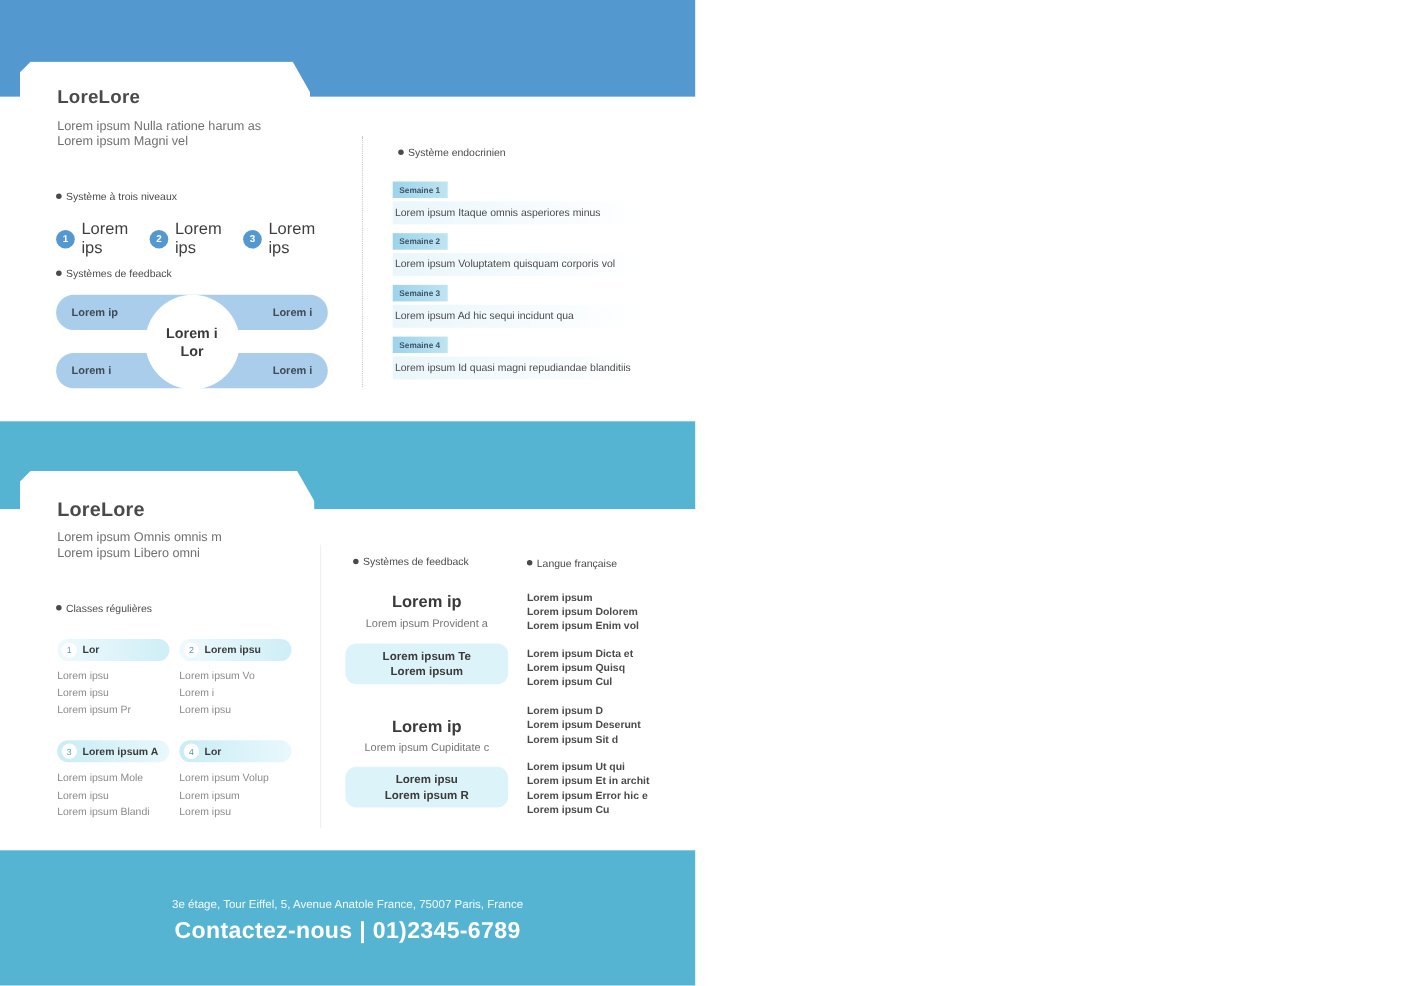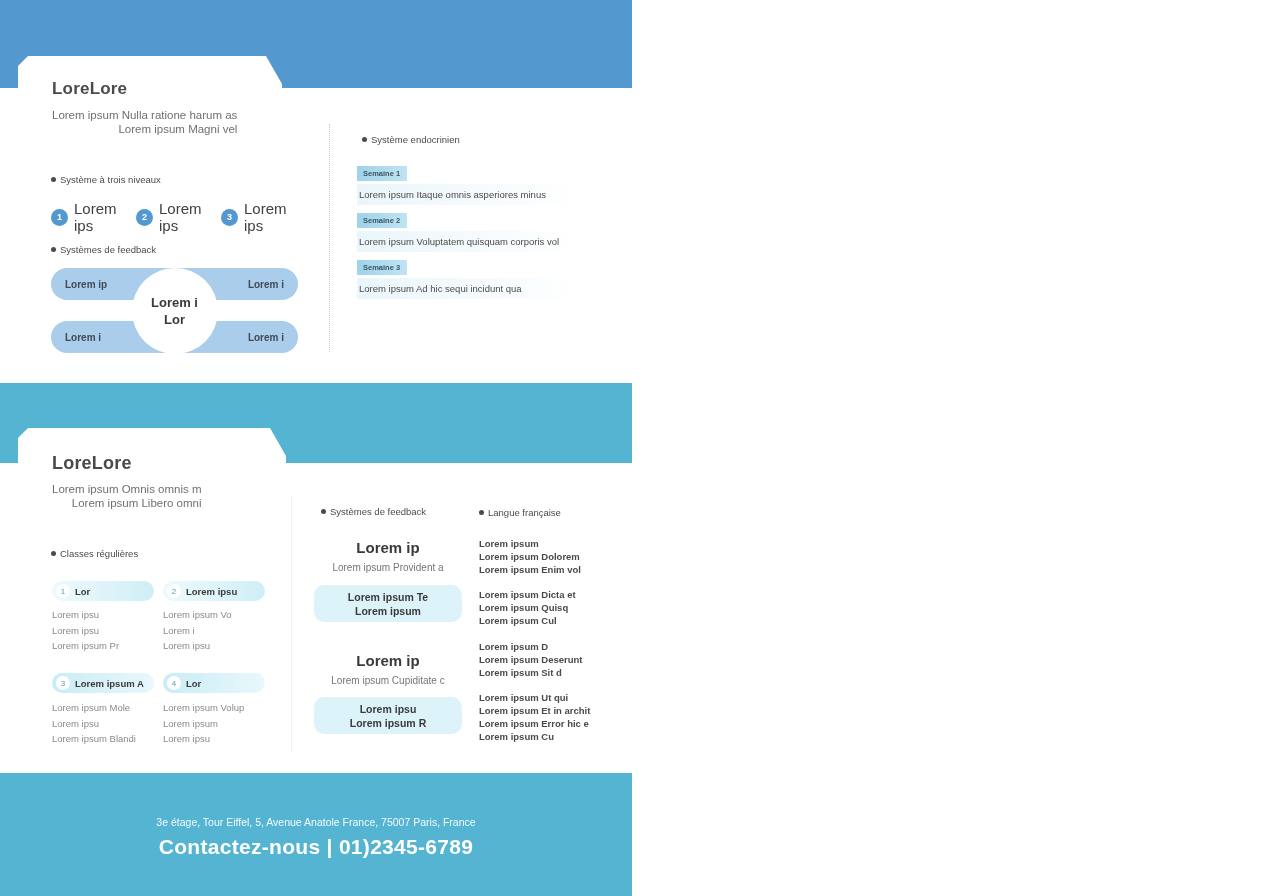--- a/index.html
+++ b/index.html
@@ -66,21 +66,20 @@
     font-weight: bold;
     color: #4a4a4a;
     letter-spacing: .2px;
   }
   .sec-sub {
     position: absolute;
     font-size: 11.5px;
     color: #6f6f6f;
     line-height: 14px;
     white-space: pre-line;
-    text-align: right;
   }
 
   .bullet-head {
     position: absolute;
     font-size: 9.5px;
     font-weight: normal;
     color: #4a4a4a;
     white-space: nowrap;
   }
   .bullet-head .dot {
@@ -342,20 +341,24 @@
       <div class="week-badge">Semaine 1</div>
       <div class="week-text">Lorem ipsum Itaque omnis asperiores minus</div>
     </div>
     <div class="week-block" style="left:357px; top:121px;">
       <div class="week-badge">Semaine 2</div>
       <div class="week-text">Lorem ipsum Voluptatem quisquam corporis vol</div>
     </div>
     <div class="week-block" style="left:357px; top:168px;">
       <div class="week-badge">Semaine 3</div>
       <div class="week-text">Lorem ipsum Ad hic sequi incidunt qua</div>
+    </div>
+    <div class="week-block" style="left:357px; top:215px;">
+      <div class="week-badge">Semaine 4</div>
+      <div class="week-text">Lorem ipsum Id quasi magni repudiandae blanditiis</div>
     </div>
 
   </div>
 
   <div class="band band-2"></div>
   <div class="tab tab-2"></div>
   <div class="card card-2">
 
     <div class="sec-title" style="left:52px; top:-10px; font-size:18px;">LoreLore</div>
     <div class="sec-sub" style="left:52px; top:19px;">Lorem ipsum Omnis omnis m

